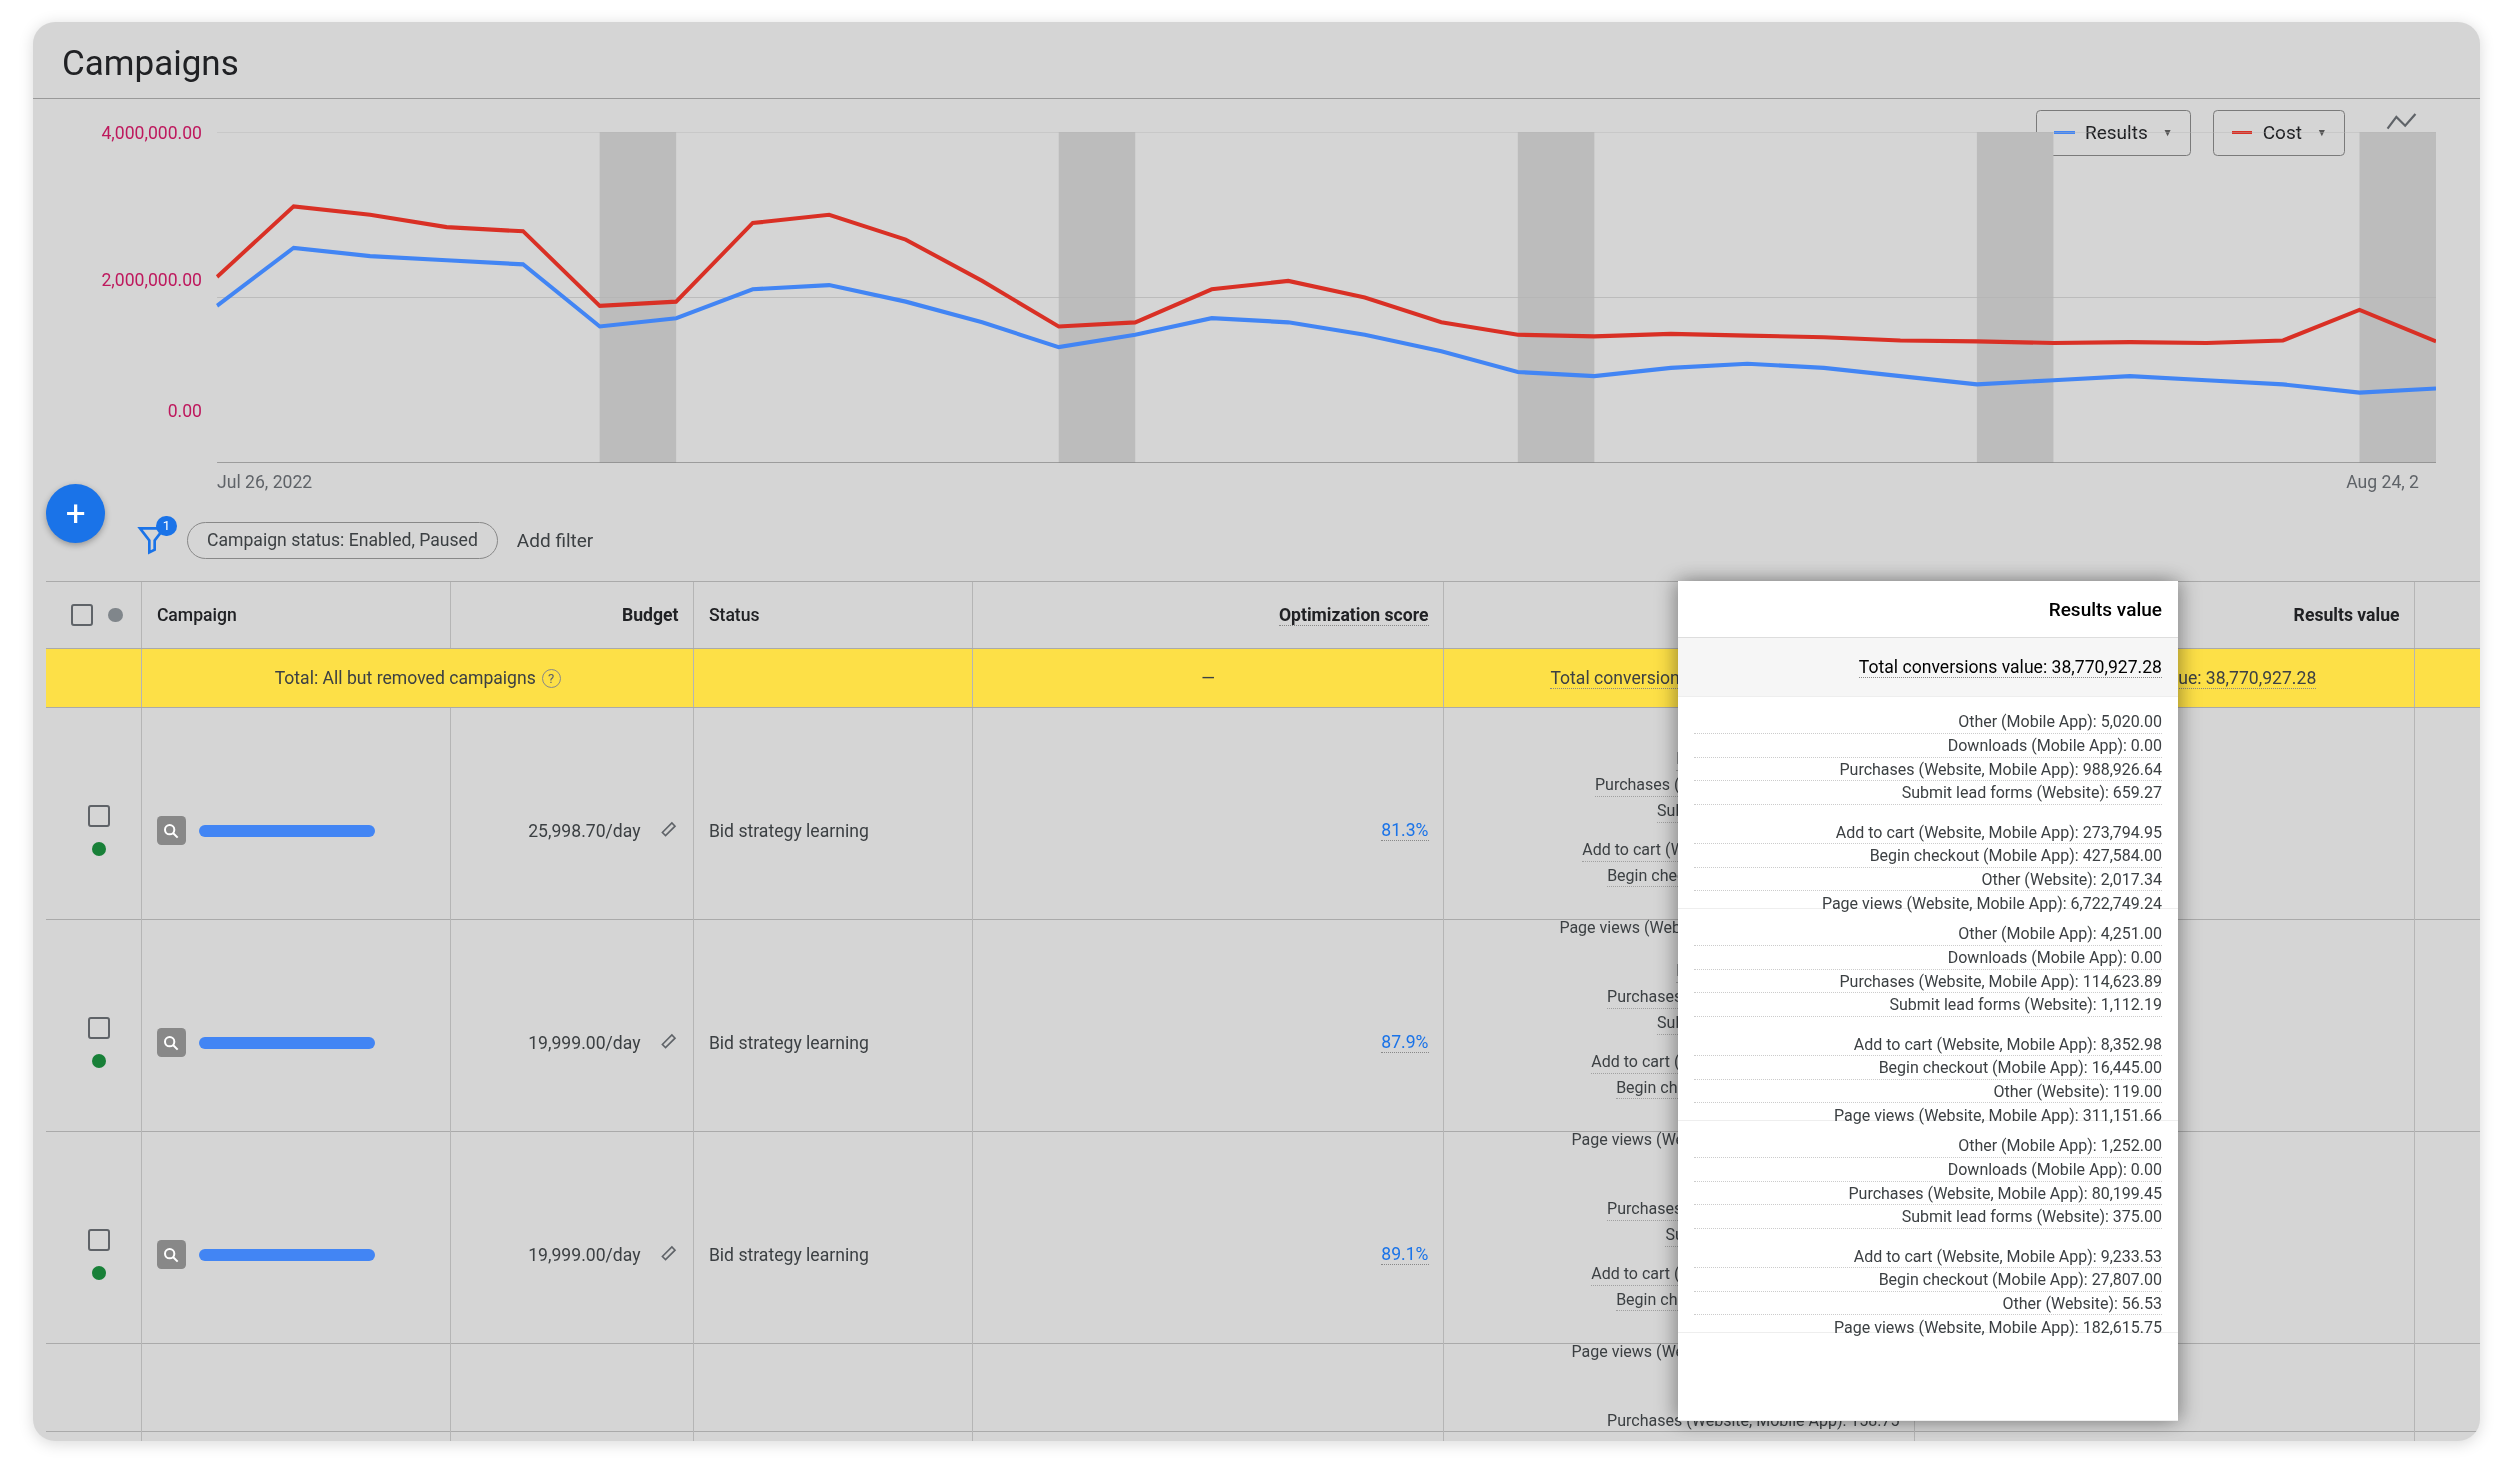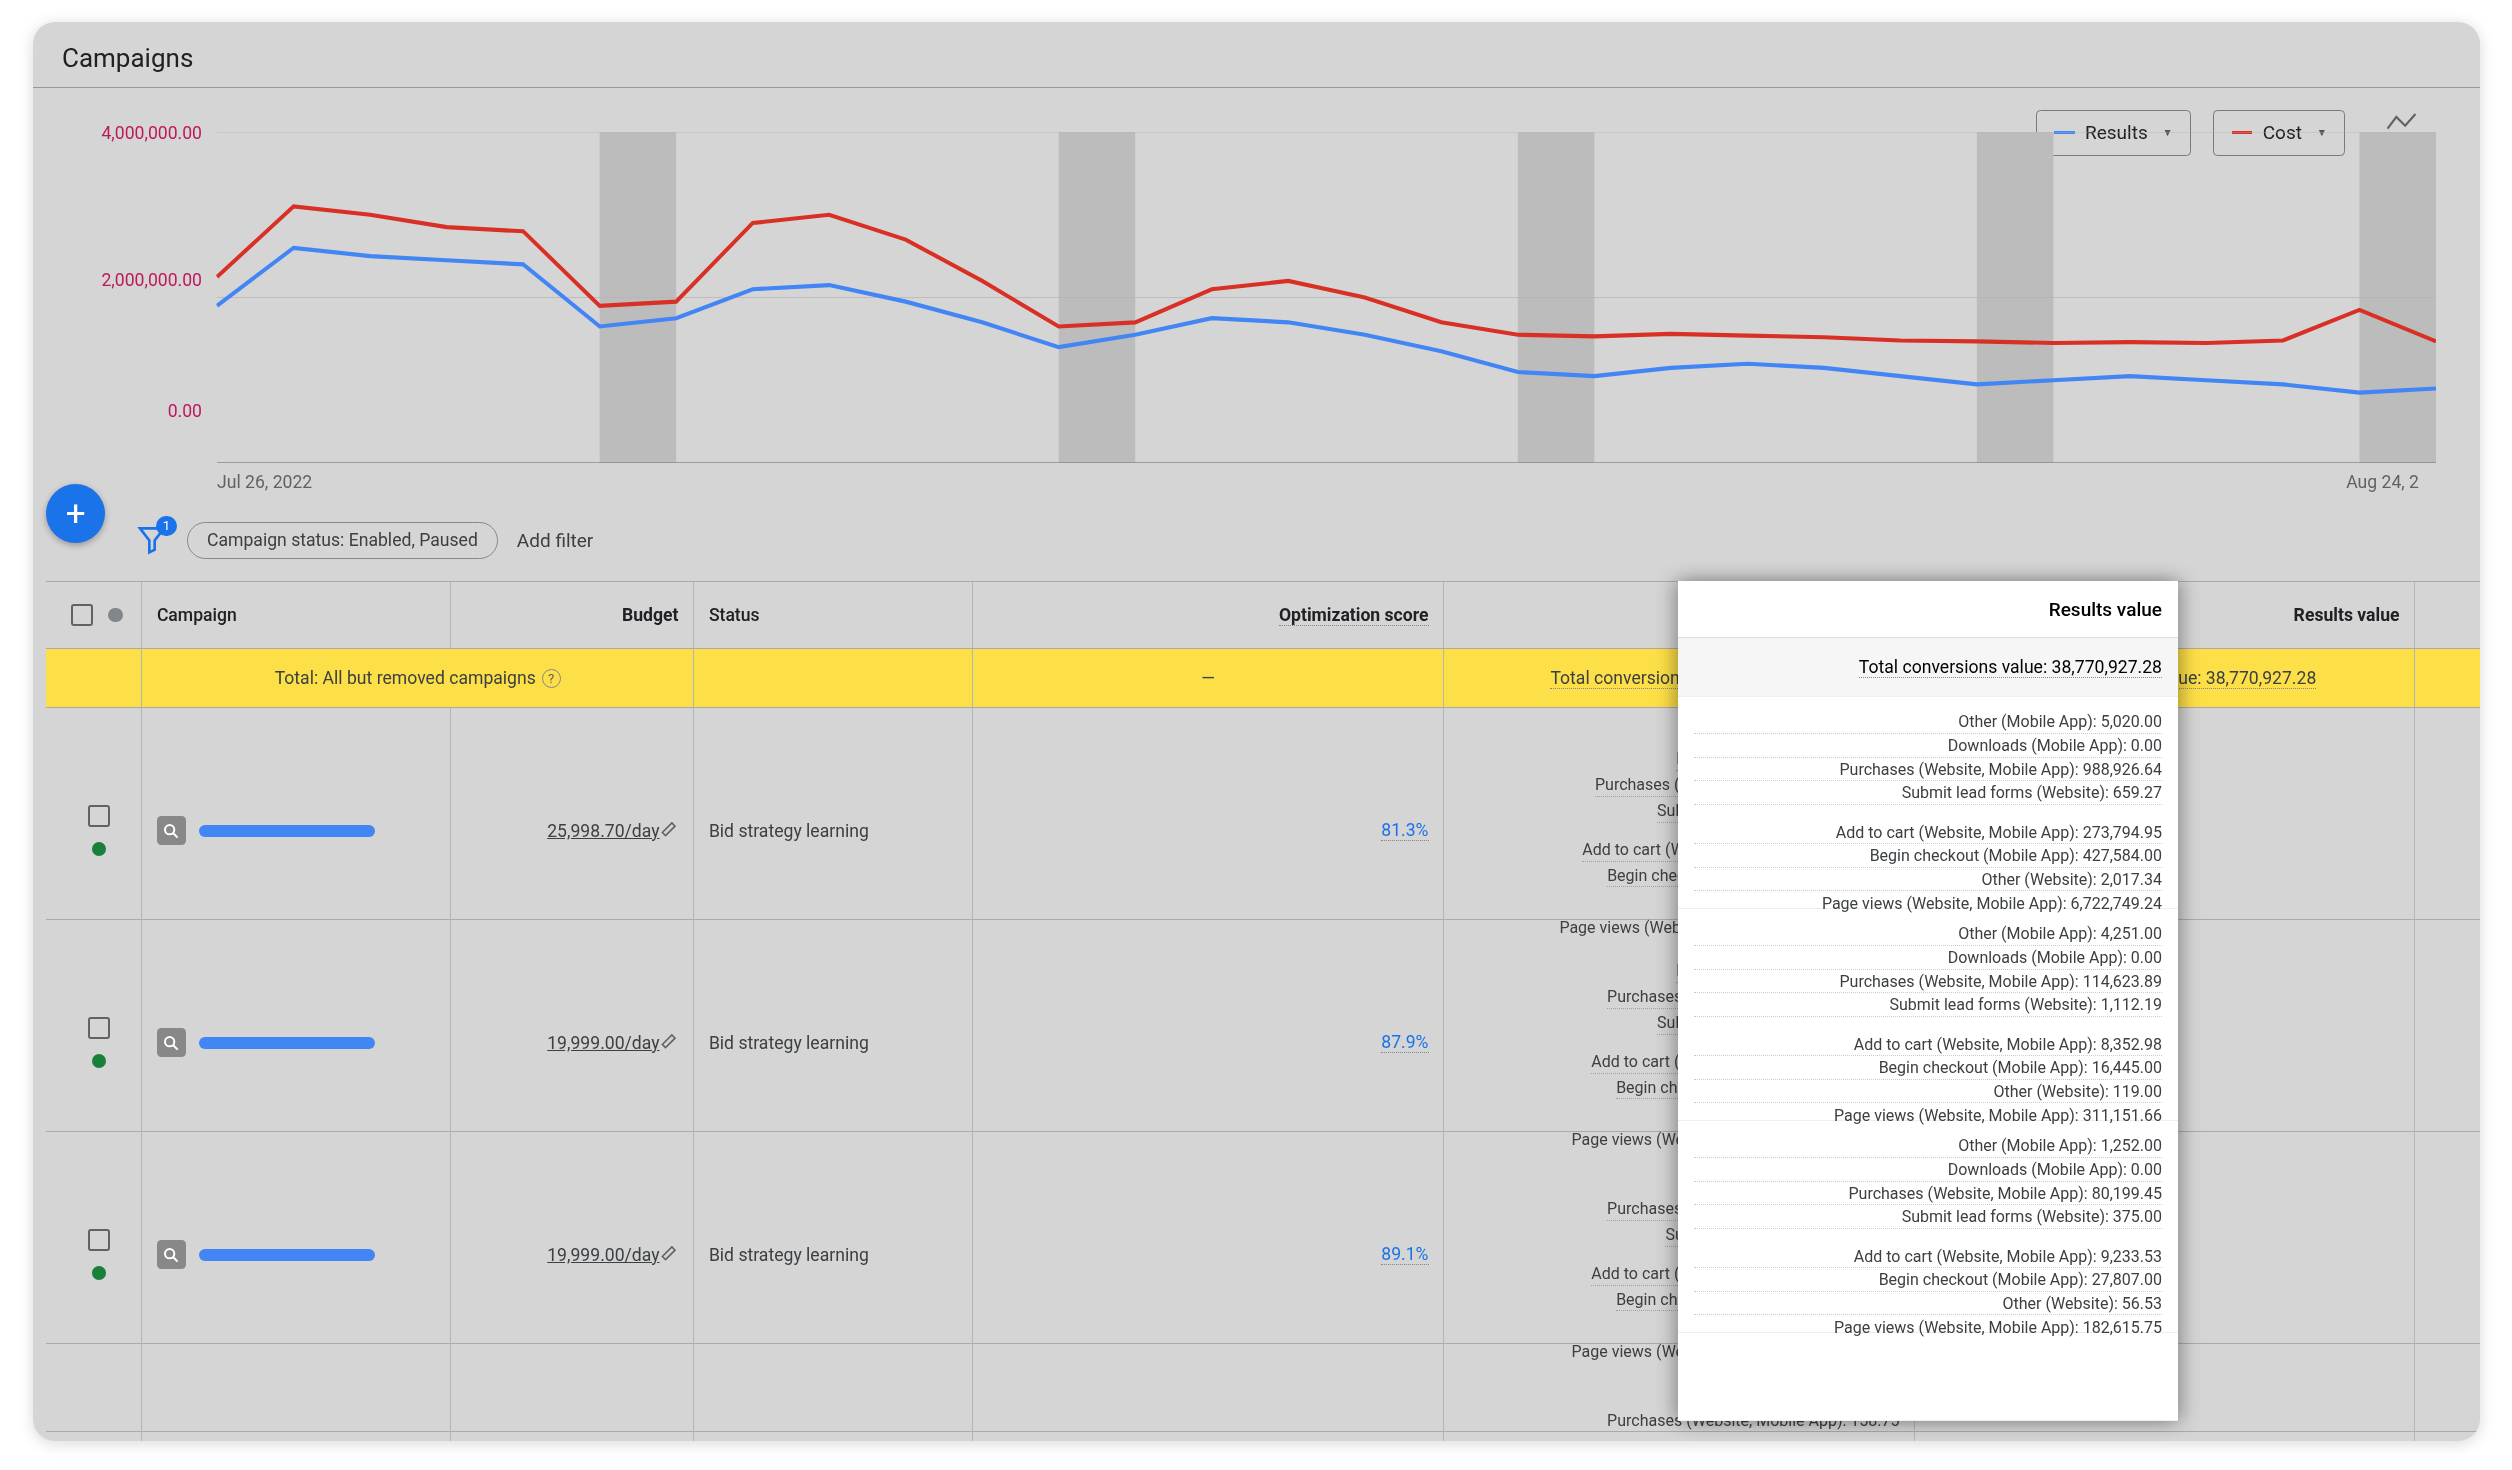--- a/index.html
+++ b/index.html
@@ -2,21 +2,21 @@
 <html style="font-size:11.8px"><head>
 <meta charset="utf-8">
 <style>
 * { box-sizing: border-box; margin: 0; padding: 0; font-family: Roboto, Arial, sans-serif; }
 body { background: #fff; position: relative; width: 2512px; height: 1470px; overflow: hidden; }
 .card { position: absolute; left: 33px; top: 22px; width: 2447px; height: 1419px; background: #d5d5d5; border-radius: 22px; box-shadow: 0 2.9px 14.7px rgba(0,0,0,0.15); overflow: hidden; }
 .card-inner { position: absolute; inset: 0; }
 
 
 .page-header { display: flex; align-items: center; padding: 20.6px 29px 14.7px; border-bottom: 0.7px solid #999; }
-.page-header h1 { font-size: 26px; font-weight: 400; color: #202124; }
+.page-header h1 { font-size: 35px; font-weight: 400; color: #202124; }
 
 
 .chart-controls { position: absolute; right: 44px; top: 88px; display: flex; gap: 22px; align-items: center; }
 .dropdown-btn { background: #d5d5d5; border: 1.5px solid #7a7a7a; border-radius: 4.4px; padding: 10.3px 17.6px; display: flex; align-items: center; gap: 10.3px; font-size: 19px; color: #202124; cursor: pointer; }
 .legend-line { width: 20.6px; height: 2.9px; display: inline-block; }
 .legend-blue { background: #4285f4; }
 .legend-red { background: #d93025; }
 .triangle-down::after { content: "▼"; font-size: 10.3px; color: #555; margin-left: 4.4px; }
 .chart-type { text-align: center; color: #5f6368; font-size: 11.8px; }
 .chart-type svg { stroke: #5f6368; }
@@ -49,21 +49,21 @@
 .help-icon { color:#5f6368; margin-left:5.9px; border:1.5px solid #888; width:19px; height:19px; border-radius:50%; display:inline-flex; align-items:center; justify-content:center; font-size:13.2px; }
 
 .checkbox { width:22px; height:22px; border:2.2px solid #5f6368; border-radius:2.9px; display:inline-block; }
 .status-dot { width:14.7px; height:14.7px; border-radius:50%; display:inline-block; }
 .dot-gray{ background:#80868b; }
 .dot-green{ background:#188038; }
 .sel-cell { display:flex; align-items:center; gap:14.7px; padding-left:25px; }
 .camp-cell { display:flex; align-items:center; gap:13.2px; }
 .sq-icon { width:29px; height:29px; background:#888; border-radius:4.4px; color:#fff; display:flex; align-items:center; justify-content:center; }
 .camp-name { height:11.8px; background:#4285f4; border-radius:5.9px; width:176px; }
-.budget-cell { display:flex; align-items:center; justify-content:flex-end; gap:0;text-decoration:underline; }
+.budget-cell { display:flex; align-items:center; justify-content:flex-end; gap:19px; }
 .edit-icon svg { stroke:#5f6368; }
 .opt-link { color:#1a73e8; border-bottom:1.5px dotted #888; }
 .metric-line { font-size:16px; color:#3c4043; border-bottom:1.5px dotted #a0a0a0; margin:2.2px 0; padding-bottom:1.5px; white-space:nowrap; }
 .metric-line.last { border-bottom:none; }
 .sion-lines { font-size:16px; color:#3c4043; }
 .underline-link { border-bottom:1.5px dotted #888; }
 
 
 .highlight-col { position:absolute; top:559px; left:1645px; width:500px; background:#fff; box-shadow: -5.9px 0 17.6px rgba(0,0,0,0.25), 5.9px 0 17.6px rgba(0,0,0,0.25); z-index:10; }
 

